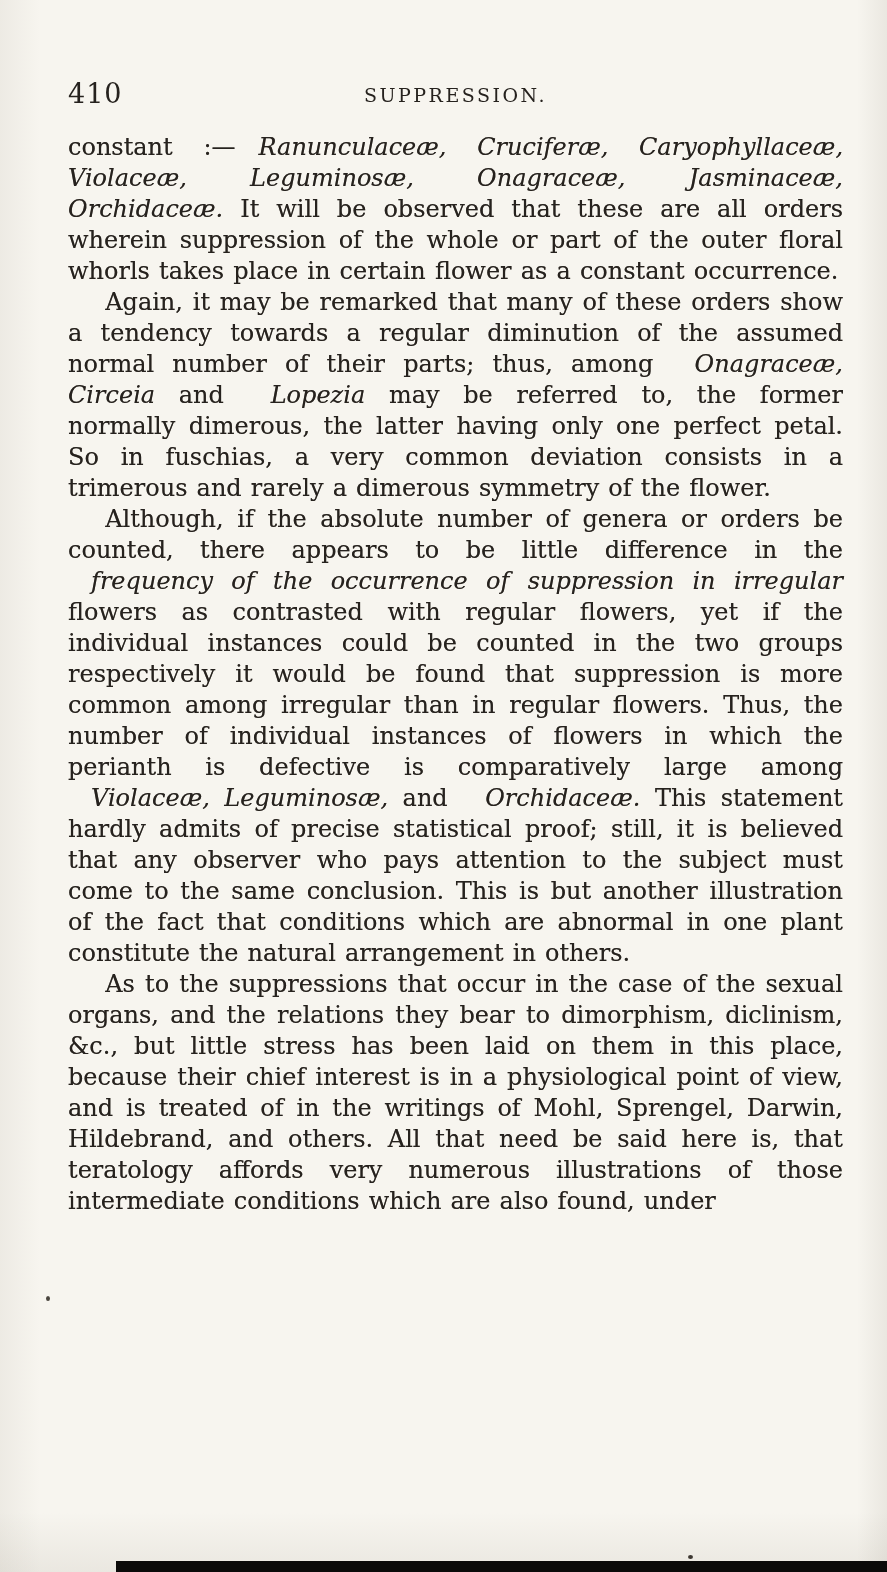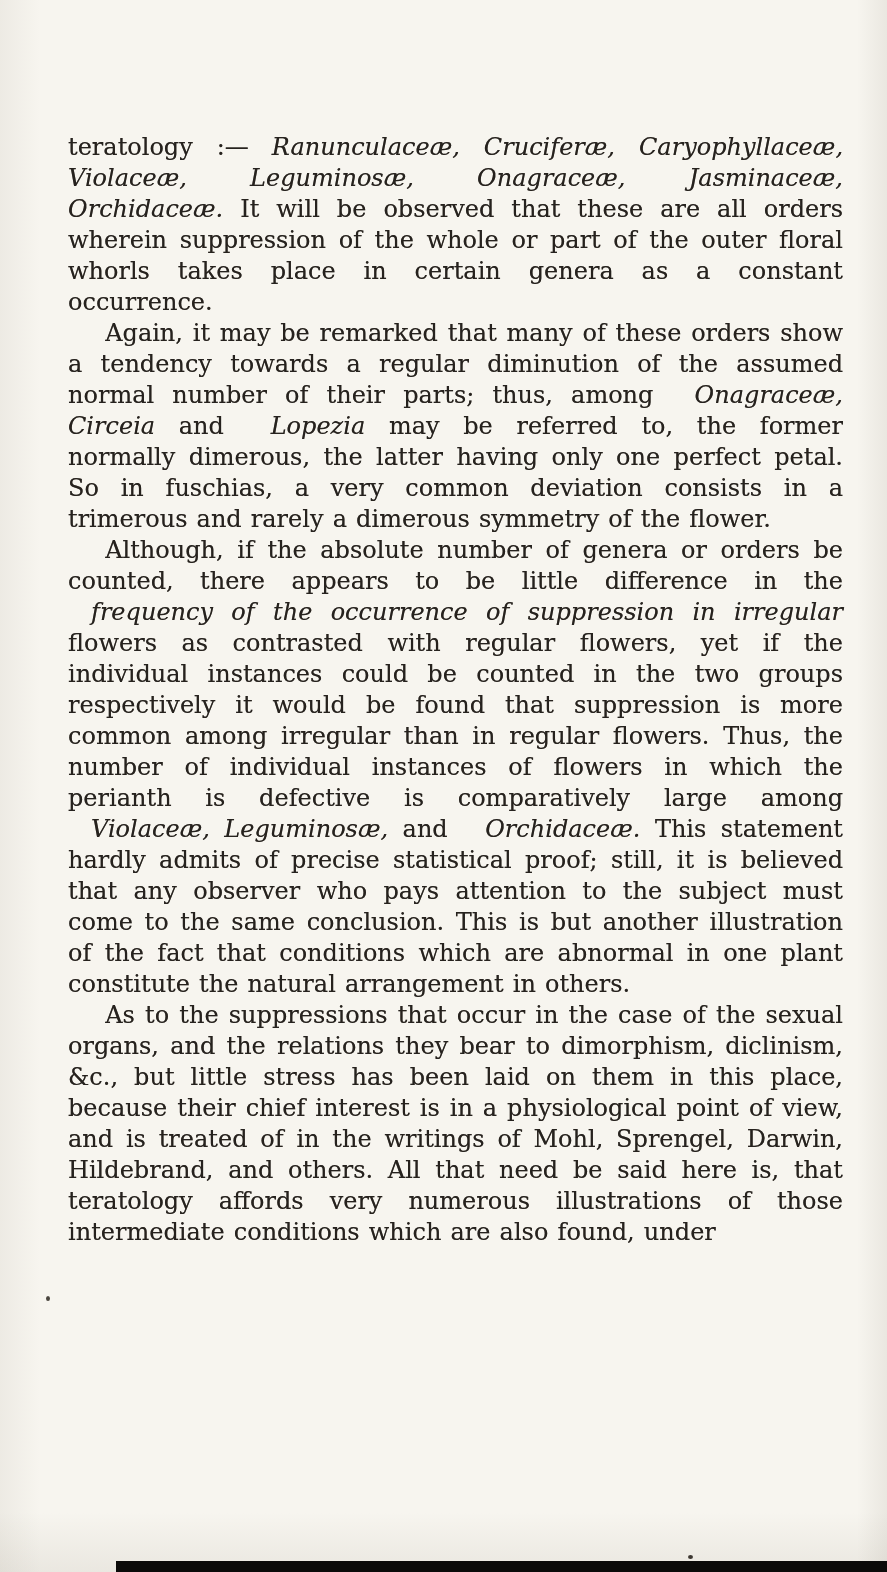--- a/index.html
+++ b/index.html
@@ -96,23 +96,27 @@
     height: 4px;
     border-radius: 50%;
     background: #3c3731;
   }
 </style>
 </head>
 <body>
 
 <div class="page">
 
+  <div class="header-row">
+    <span class="pagenum">410</span>
+    <span class="running-title">SUPPRESSION.</span>
+  </div>
 
   <div class="body-text" id="body-text">
-      <p class="para"><span>teratology :—</span><i>Ranunculaceæ, Cruciferæ, Caryophyllaceæ, Violaceæ, Leguminosæ, Onagraceæ, Jasminaceæ, Orchidaceæ.</i><span> It will be observed that these are all orders wherein suppression of the whole or part of the outer floral whorls takes place in certain genera as a constant occurrence.</span></p>
+      <p class="para"><span>constant :—</span><i>Ranunculaceæ, Cruciferæ, Caryophyllaceæ, Violaceæ, Leguminosæ, Onagraceæ, Jasminaceæ, Orchidaceæ.</i><span> It will be observed that these are all orders wherein suppression of the whole or part of the outer floral whorls takes place in certain flower as a constant occurrence.</span></p>
       <p class="para indent"><span>Again, it may be remarked that many of these orders show a tendency towards a regular diminution of the assumed normal number of their parts; thus, among </span><i>Onagraceæ, Circeia</i><span> and </span><i>Lopezia</i><span> may be referred to, the former normally dimerous, the latter having only one perfect petal. So in fuschias, a very common deviation consists in a trimerous and rarely a dimerous symmetry of the flower.</span></p>
       <p class="para indent"><span>Although, if the absolute number of genera or orders be counted, there appears to be little difference in the </span><i>frequency of the occurrence of suppression in irregular</i><span> flowers as contrasted with regular flowers, yet if the individual instances could be counted in the two groups respectively it would be found that suppression is more common among irregular than in regular flowers. Thus, the number of individual instances of flowers in which the perianth is defective is comparatively large among </span><i>Violaceæ, Leguminosæ,</i><span> and </span><i>Orchidaceæ.</i><span> This statement hardly admits of precise statistical proof; still, it is believed that any observer who pays attention to the subject must come to the same conclusion. This is but another illustration of the fact that conditions which are abnormal in one plant constitute the natural arrangement in others.</span></p>
       <p class="para indent"><span>As to the suppressions that occur in the case of the sexual organs, and the relations they bear to dimorphism, diclinism, &amp;c., but little stress has been laid on them in this place, because their chief interest is in a physiological point of view, and is treated of in the writings of Mohl, Sprengel, Darwin, Hildebrand, and others. All that need be said here is, that teratology affords very numerous illustrations of those intermediate conditions which are also found, under</span></p>
     </div>
 
   <div class="speck"></div>
   <div class="scan-bar-dot"></div>
   <div class="scan-bar"></div>
 
 </div>

